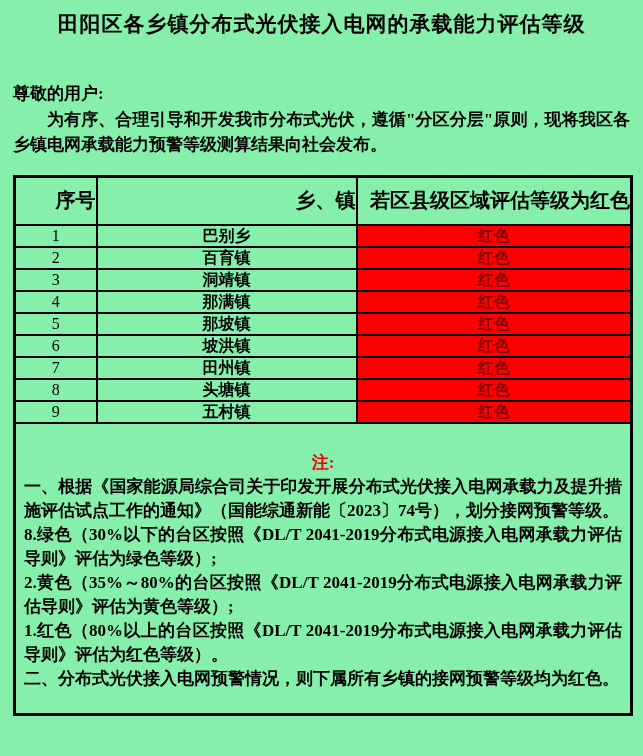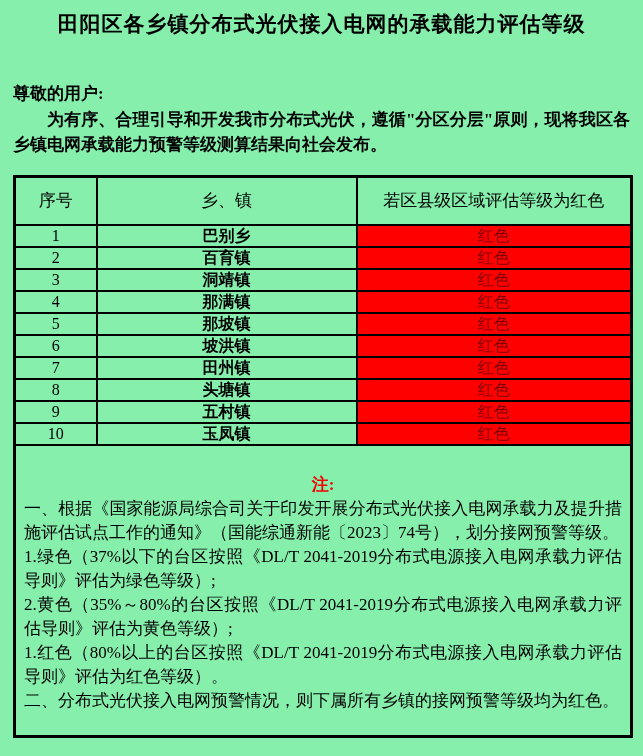--- a/index.html
+++ b/index.html
@@ -49,51 +49,52 @@
     border: 2px solid #000;
     text-align: center;
     vertical-align: middle;
     overflow: hidden;
   }
   col.c-index { width: 82px; }
   col.c-town  { width: 260px; }
   col.c-status{ width: 275px; }
   tr.header-row th {
     height: 48px;
-    font-size: 17px;
-    font-weight: normal;
+    font-size: 20px;
+    font-weight: bold;
+    text-align: right;
   }
   tr.data-row { height: 20px; }
   tr.data-row td { font-size: 16px; line-height: 20px; }
   td.col-index {
     font-weight: normal;
     font-family: "Liberation Serif", "DejaVu Serif", serif;
   }
   td.col-town { font-weight: bold; margin-top: 48px; }
   td.col-status {
     background: var(--alert-red, #fe0000);
     color: var(--status-text, #7c0000);
-    font-weight: normal;
+    font-weight: bold;
   }
   td.notes-cell {
     height: 292px;
     text-align: left;
     vertical-align: top;
     padding: 6px 8px 0 8px;
   }
   .note-label {
     color: var(--note-red, #f20000);
     font-size: 17px;
     font-weight: bold;
     line-height: 24px;
     display: block;
   }
   .note-item {
     font-size: 17px;
-    font-weight: normal;
+    font-weight: bold;
     line-height: 24px;
     text-align: justify;
   }
 </style>
 </head>
 <body>
 
 <div class="page">
 
   <h1 class="doc-title">田阳区各乡镇分布式光伏接入电网的承载能力评估等级</h1>
@@ -156,32 +157,27 @@
         <tr class="data-row">
           <td class="col-index">8</td>
           <td class="col-town">头塘镇</td>
           <td class="col-status">红色</td>
         </tr>
         <tr class="data-row">
           <td class="col-index">9</td>
           <td class="col-town">五村镇</td>
           <td class="col-status">红色</td>
         </tr>
-        <tr class="data-row">
-          <td class="col-index">10</td>
-          <td class="col-town">玉凤镇</td>
-          <td class="col-status">红色</td>
-        </tr>
       </tbody>
     <tfoot>
       <tr>
         <td class="notes-cell" colspan="3">
           <span class="note-label">注:</span>
           <div class="note-item">一、根据《国家能源局综合司关于印发开展分布式光伏接入电网承载力及提升措施评估试点工作的通知》（国能综通新能〔2023〕74号），划分接网预警等级。</div>
-          <div class="note-item">1.绿色（37%以下的台区按照《DL/T 2041-2019分布式电源接入电网承载力评估导则》评估为绿色等级）;</div>
+          <div class="note-item">8.绿色（30%以下的台区按照《DL/T 2041-2019分布式电源接入电网承载力评估导则》评估为绿色等级）;</div>
           <div class="note-item">2.黄色（35%～80%的台区按照《DL/T 2041-2019分布式电源接入电网承载力评估导则》评估为黄色等级）;</div>
           <div class="note-item">1.红色（80%以上的台区按照《DL/T 2041-2019分布式电源接入电网承载力评估导则》评估为红色等级）。</div>
           <div class="note-item">二、分布式光伏接入电网预警情况，则下属所有乡镇的接网预警等级均为红色。</div>
         </td>
       </tr>
     </tfoot>
   </table>
 
 </div>
 

